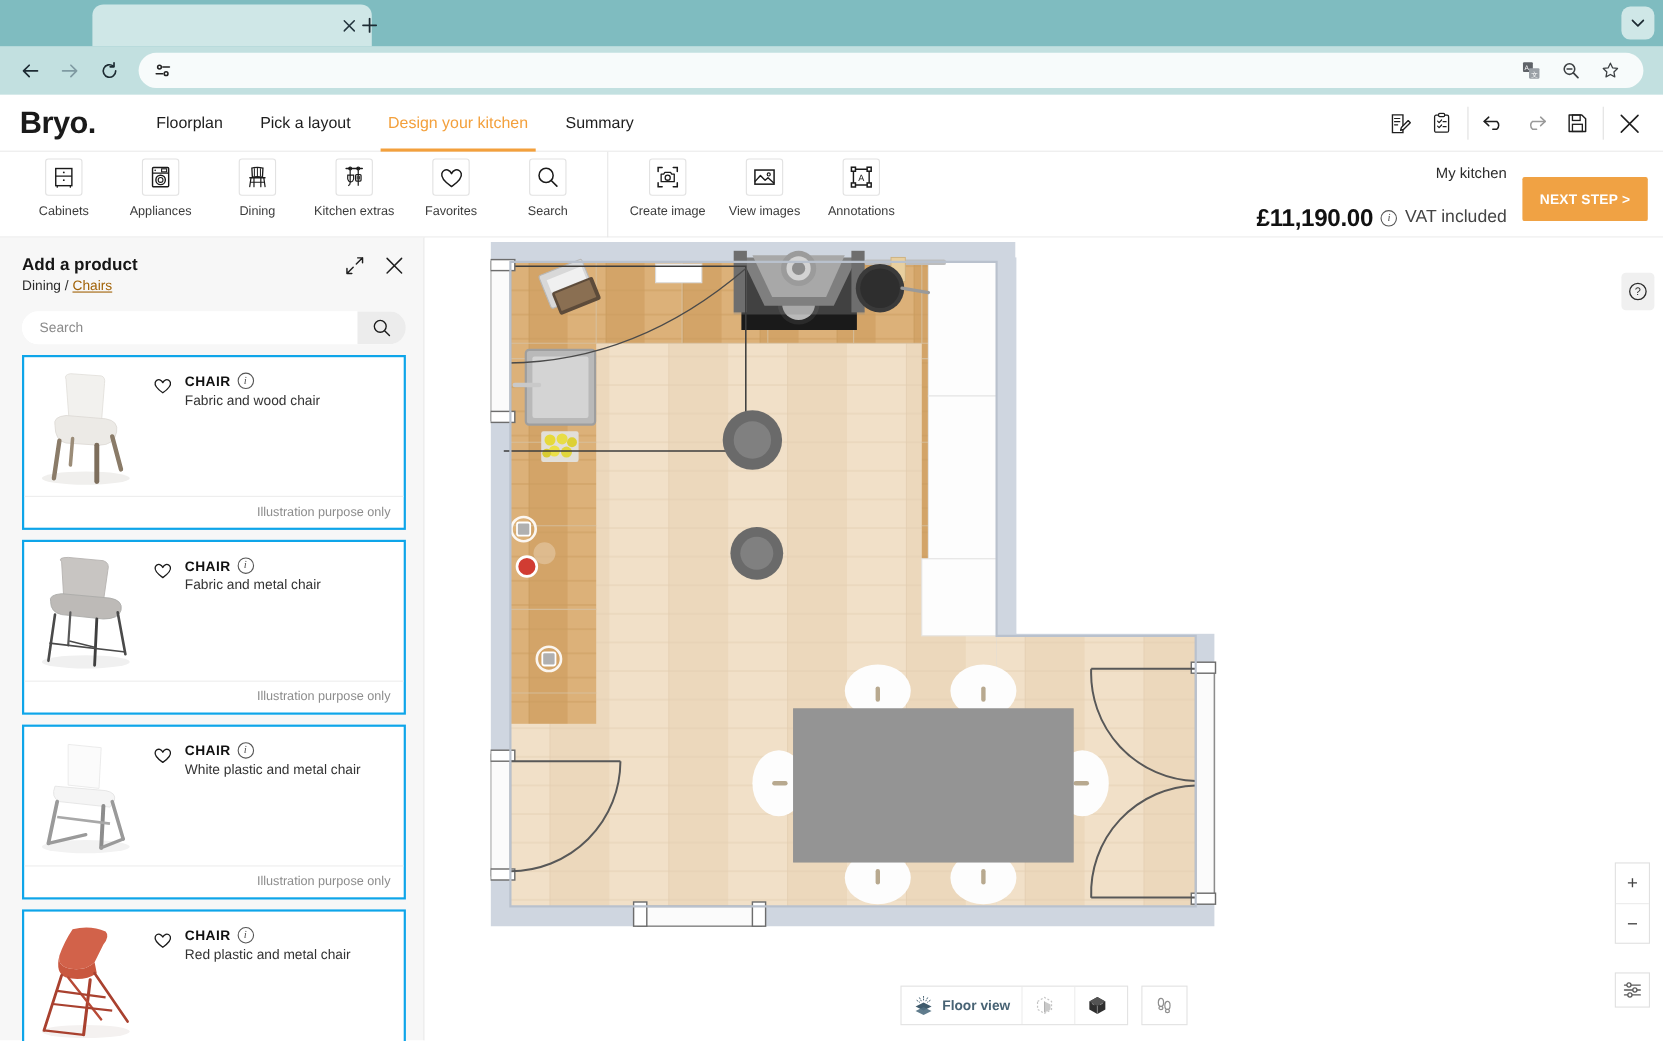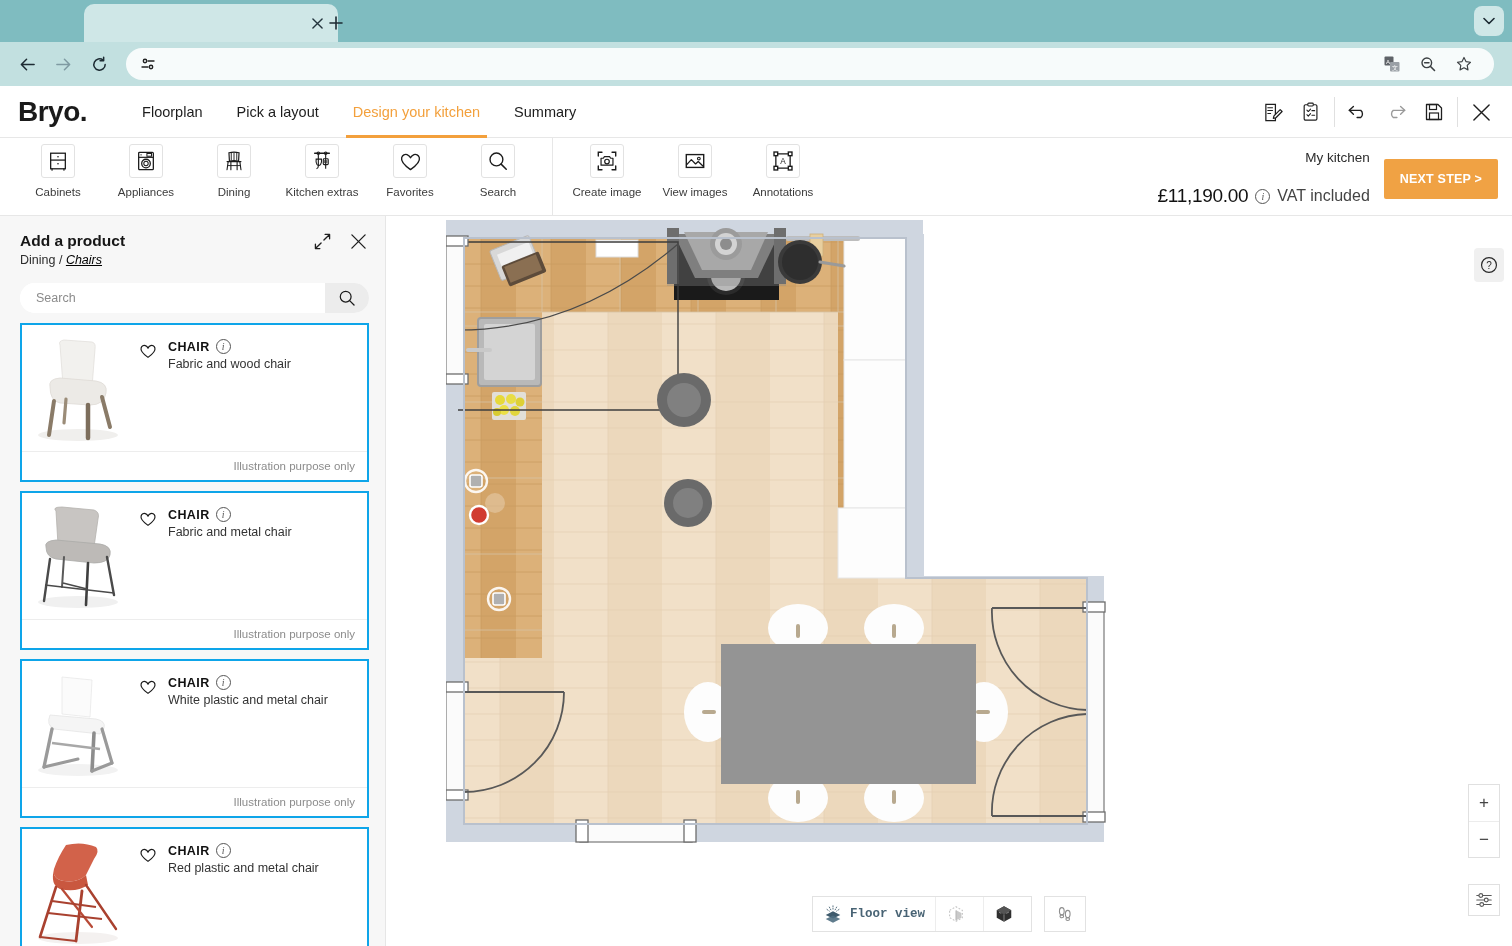--- a/index.html
+++ b/index.html
@@ -57,38 +57,38 @@
   .tools { display: flex; padding-left: 14px; padding-top: 6px; }
   .tool { width: 88px; display: flex; flex-direction: column; align-items: center; cursor: pointer; }
   .tool .box { width: 34px; height: 34px; border: 1px solid #e2e2e2; border-radius: 3px;
                display: flex; align-items: center; justify-content: center; background: #fff; }
   .tool .lbl { font-size: 11.5px; color: #3b3b3b; margin-top: 8px; }
   .ribbon-sep { width: 1px; background: #e7e7e7; height: 78px; margin: 0 10px; }
   .ribbon-right { position: absolute; right: 14px; top: 12px; display: flex; align-items: center; }
   .price-block { text-align: right; margin-right: 14px; }
   .kitchen-name { font-size: 13.5px; color: #2b2b2b; margin-bottom: 20px; }
   .price-row { display: flex; align-items: center; justify-content: flex-end; gap: 7px; }
-  .price { font-size: 19px; font-weight: 400; color: #111; letter-spacing: -0.3px; }
+  .price { font-size: 22px; font-weight: 700; color: #111; letter-spacing: -0.3px; }
   .vat { font-size: 16px; color: #444; }
   .info-circle { width: 15px; height: 15px; border: 1.3px solid #555; border-radius: 50%;
                  display: inline-flex; align-items: center; justify-content: center;
                  font-size: 10px; font-style: italic; color: #555; font-family: "Liberation Serif", serif; }
   .next-btn { background: #f0a244; color: #fff; font-size: 12.5px; font-weight: 700;
               padding: 13px 16px; border: none; border-radius: 2px; cursor: pointer; letter-spacing: .2px; }
 
   
   .body-wrap { display: flex; height: calc(946px - 86px - 52px - 78px); }
 
   
   .panel { width: 386px; background: #f7f7f7; border-right: 1px solid #e6e6e6;
            display: flex; flex-direction: column; overflow: hidden; position: relative; }
   .panel-head { padding: 16px 16px 0 20px; position: relative; }
   .panel-title { font-size: 15.5px; font-weight: 700; color: #161616; }
   .breadcrumb { font-size: 12.5px; color: #2c2c2c; margin-top: 3px; }
-  .breadcrumb a { color: #000000; text-decoration: underline; font-style: italic; }
+  .breadcrumb a { color: #a16207; text-decoration: underline; }
   .panel-actions { position: absolute; right: 14px; top: 12px; display: flex; gap: 10px; }
   .panel-act { width: 26px; height: 26px; display: flex; align-items: center; justify-content: center; color: #1f1f1f; }
   .searchbar { margin: 16px 16px 10px 20px; height: 30px; display: flex;
                border-radius: 15px; overflow: hidden; background: #fff; }
   .searchbar input { flex: 1; border: none; outline: none; background: #fff;
                      font-size: 12.5px; color: #333; padding: 0 16px;
                      font-family: "Liberation Sans", sans-serif; }
   .searchbar input::placeholder { color: #8b8b8b; }
   .search-go { width: 44px; background: #ececec; display: flex; align-items: center; justify-content: center; cursor: pointer; }
   .prod-list { flex: 1; overflow-y: auto; padding: 0 16px 0 20px; }
@@ -113,21 +113,21 @@
   .zbtn { height: 36px; display: flex; align-items: center; justify-content: center;
           font-size: 17px; color: #444; cursor: pointer; }
   .zbtn + .zbtn { border-top: 1px solid #ececec; }
   .settings-btn { position: absolute; right: 12px; bottom: 30px; width: 32px; height: 32px;
                   background: #fff; border: 1px solid #e0e0e0;
                   display: flex; align-items: center; justify-content: center; cursor: pointer; }
   .viewbar { position: absolute; left: 50%; transform: translateX(-50%); bottom: 14px;
              display: flex; align-items: center; gap: 12px; }
   .vgroup { display: flex; background: #fff; border: 1px solid #e2e2e2; }
   .vbtn { height: 34px; min-width: 38px; display: flex; align-items: center; justify-content: center;
-          gap: 7px; padding: 0 10px; cursor: pointer; font-family: Liberation Mono, monospace; }
+          gap: 7px; padding: 0 10px; cursor: pointer; }
   .vbtn + .vbtn { border-left: 1px solid #ededed; }
   .vbtn .vlabel { font-size: 12.5px; font-weight: 700; color: #486374; }
 
   
   .plan { position: absolute; left: 60px; top: 4px; }
 </style>
 </head>
 <body>
 
 <div class="browser">

